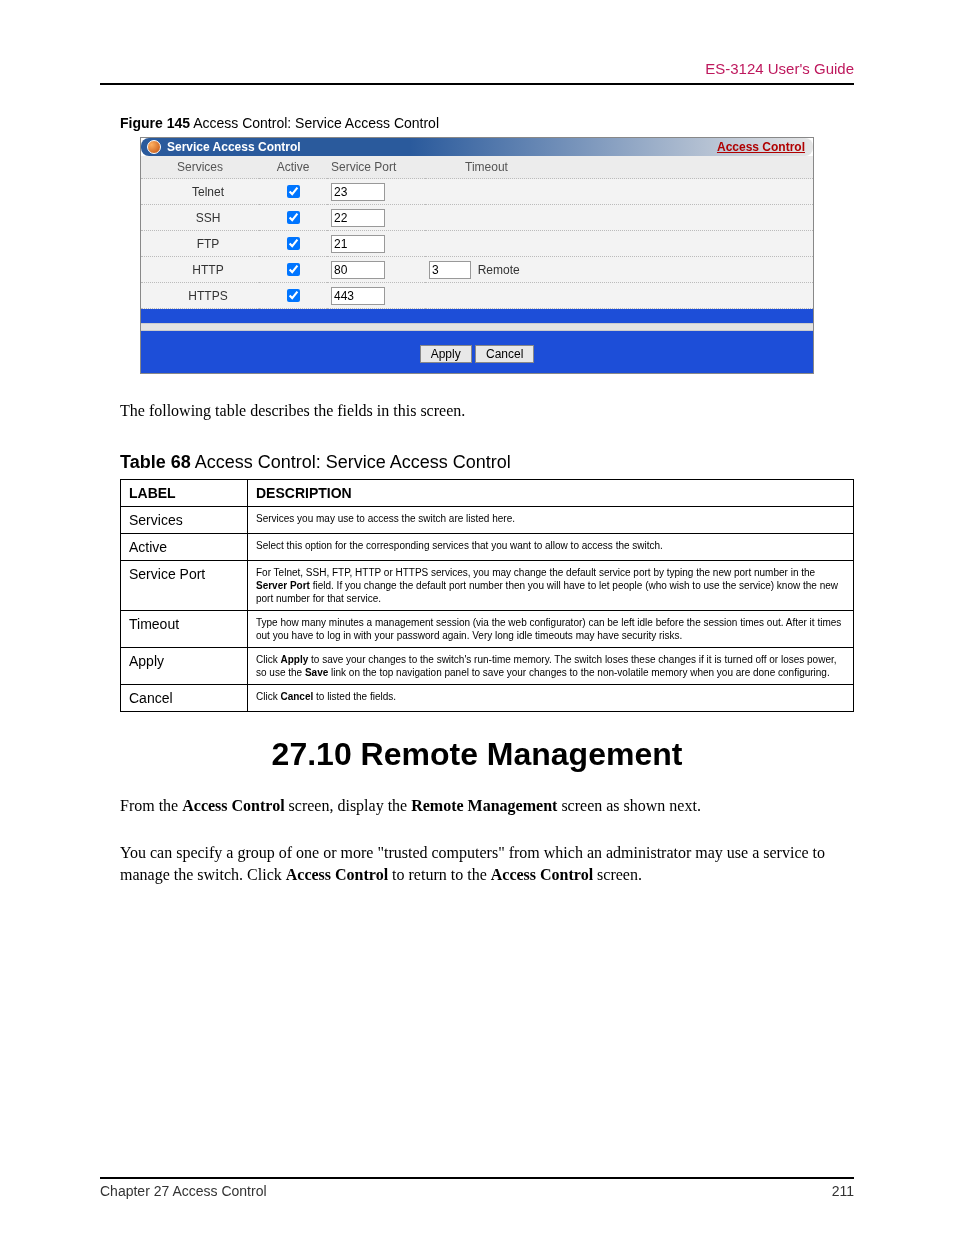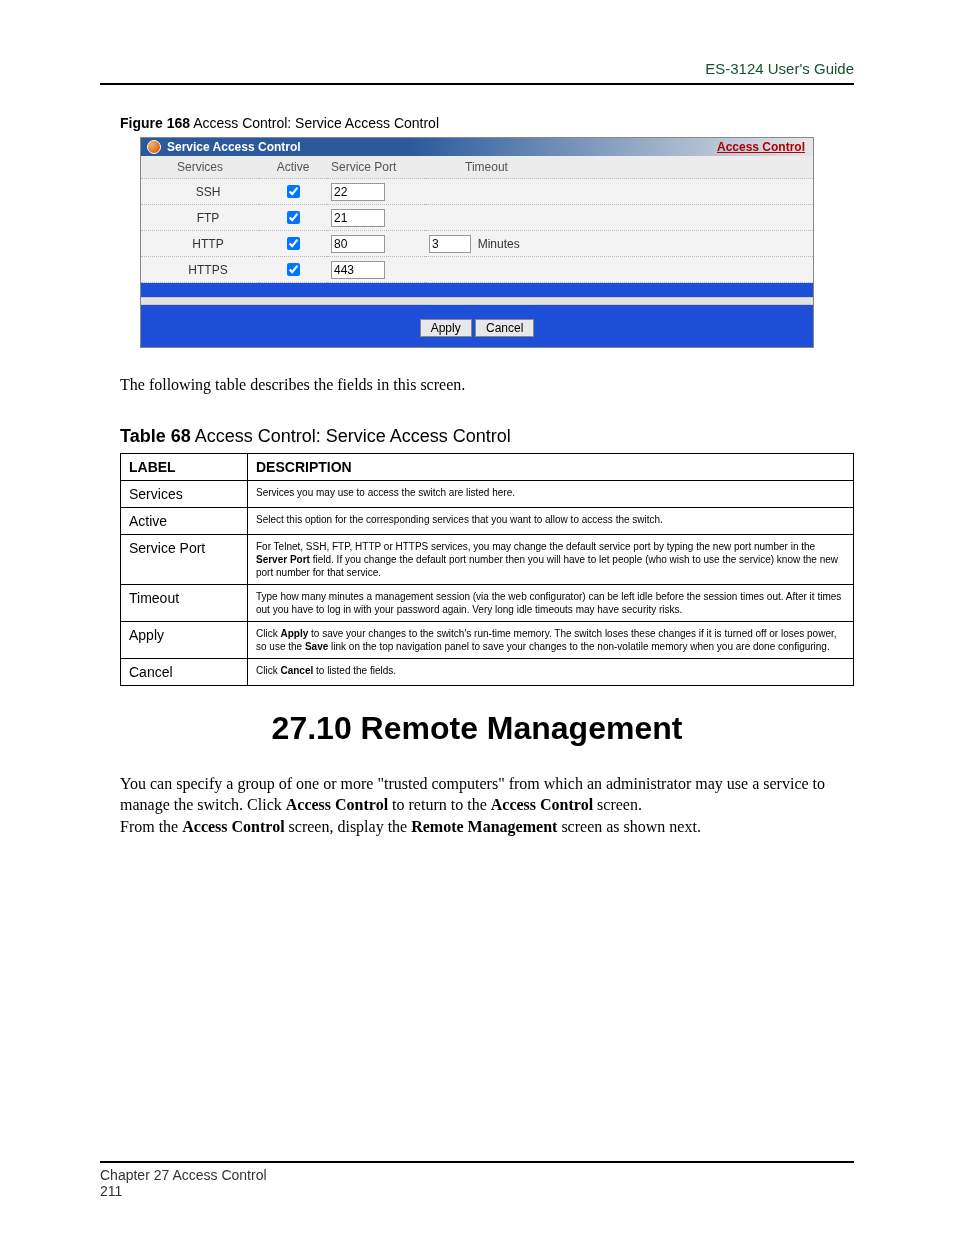--- a/index.html
+++ b/index.html
@@ -13,21 +13,21 @@
   .page {
     width: 954px;
     height: 1235px;
     box-sizing: border-box;
     padding: 50px 100px 40px 100px;
     position: relative;
   }
   .header-right {
     text-align: right;
     font-size: 15px;
-    color: #14532d;
+    color: #be185d;
     margin-bottom: 6px;
     margin-top: 10px;
   }
   .header-rule {
     border: none;
     border-top: 2px solid #000;
     margin: 0 0 30px 0;
   }
   .figure-caption {
     font-size: 14px;
@@ -46,20 +46,21 @@
     font-size: 12px;
     color: #333;
   }
   .screenshot .titlebar {
     background: linear-gradient(to right, #2a5a9c 0%, #2a5a9c 40%, #e6e6e6 100%);
     color: #fff;
     display: flex;
     align-items: center;
     height: 18px;
     position: relative;
+    border-radius: 8px;
   }
   .titlebar .dot {
     width: 12px; height: 12px; border-radius: 50%;
     background: radial-gradient(circle at 30% 30%, #ffb060, #c05010);
     margin: 0 6px 0 6px;
     border: 1px solid #fff;
   }
   .titlebar .title-text {
     color: #fff;
     font-weight: bold;
@@ -172,70 +173,75 @@
   .footer-rule {
     border: none;
     border-top: 2px solid #000;
     margin: 0 0 4px 0;
   }
   .footer-row {
     display: flex;
     justify-content: space-between;
     font-size: 14px;
     color: #333;
-    flex-direction: column;
   }
 </style>
 </head>
 <body>
 
 <div class="page">
 
   <div class="header-right">ES-3124 User's Guide</div>
   <hr class="header-rule">
 
   <div class="figure-caption">
-    <b>Figure 168</b><span>   Access Control: Service Access Control</span>
+    <b>Figure 145</b><span>   Access Control: Service Access Control</span>
   </div>
 
   <div class="screenshot">
     <div class="titlebar">
       <span class="dot"></span>
       <span class="title-text">Service Access Control</span>
       <a class="link-right">Access Control</a>
     </div>
 
     <table class="sac">
       <tbody>
           <tr>
         <th style="width:110px;text-align:center">Services</th>
         <th style="width:60px">Active</th>
         <th style="width:90px;text-align:left">Service Port</th>
         <th style="text-align:left;padding-left:40px">Timeout</th>
       </tr>
 
       <tr>
+        <td class="service">Telnet</td>
+        <td><input type="checkbox" checked="" style=""></td>
+        <td style="text-align:left"><input type="text" value="23" style=""></td>
+        <td></td>
+      </tr>
+      <tr>
         <td class="service">SSH</td>
         <td><input type="checkbox" checked="" style=""></td>
         <td style="text-align:left"><input type="text" value="22" style=""></td>
         <td></td>
       </tr>
       <tr>
         <td class="service">FTP</td>
         <td><input type="checkbox" checked="" style=""></td>
         <td style="text-align:left"><input type="text" value="21" style=""></td>
         <td></td>
       </tr>
       <tr>
         <td class="service">HTTP</td>
         <td><input type="checkbox" checked="" style=""></td>
         <td style="text-align:left"><input type="text" value="80" style=""></td>
         <td style="text-align:left">
           <input type="text" style="width: 36px;" value="3">
-          &nbsp;<span>Minutes</span>
+          &nbsp;<span>Remote</span>
         </td>
       </tr>
       <tr>
         <td class="service">HTTPS</td>
         <td><input type="checkbox" checked="" style=""></td>
         <td style="text-align:left"><input type="text" value="443" style=""></td>
         <td></td>
       </tr>
     </tbody>
       </table>
@@ -287,26 +293,26 @@
       <td>Cancel</td>
       <td class="desc">
         <span>Click </span><b>Cancel</b><span> to listed the fields.</span>
       </td>
     </tr>
   </tbody>
     </table>
 
   <h2 class="section">27.10  Remote Management</h2>
 
+  <p class="para" style="margin-top:0">
+    <span>From the </span><b>Access Control</b><span> screen, display the </span><b>Remote Management</b><span> screen as shown next.</span>
+  </p>
+
   <p class="para">
     <span>You can specify a group of one or more "trusted computers" from which an administrator may use a service to manage the switch. Click </span><b>Access Control</b><span> to return to the </span><b>Access Control</b><span> screen.</span>
-  </p>
-
-  <p class="para" style="margin-top:0">
-    <span>From the </span><b>Access Control</b><span> screen, display the </span><b>Remote Management</b><span> screen as shown next.</span>
   </p>
 
   <div class="footer">
     <hr class="footer-rule">
     <div class="footer-row">
       <span>Chapter 27 Access Control</span>
       <span>211</span>
     </div>
   </div>
 </div>

